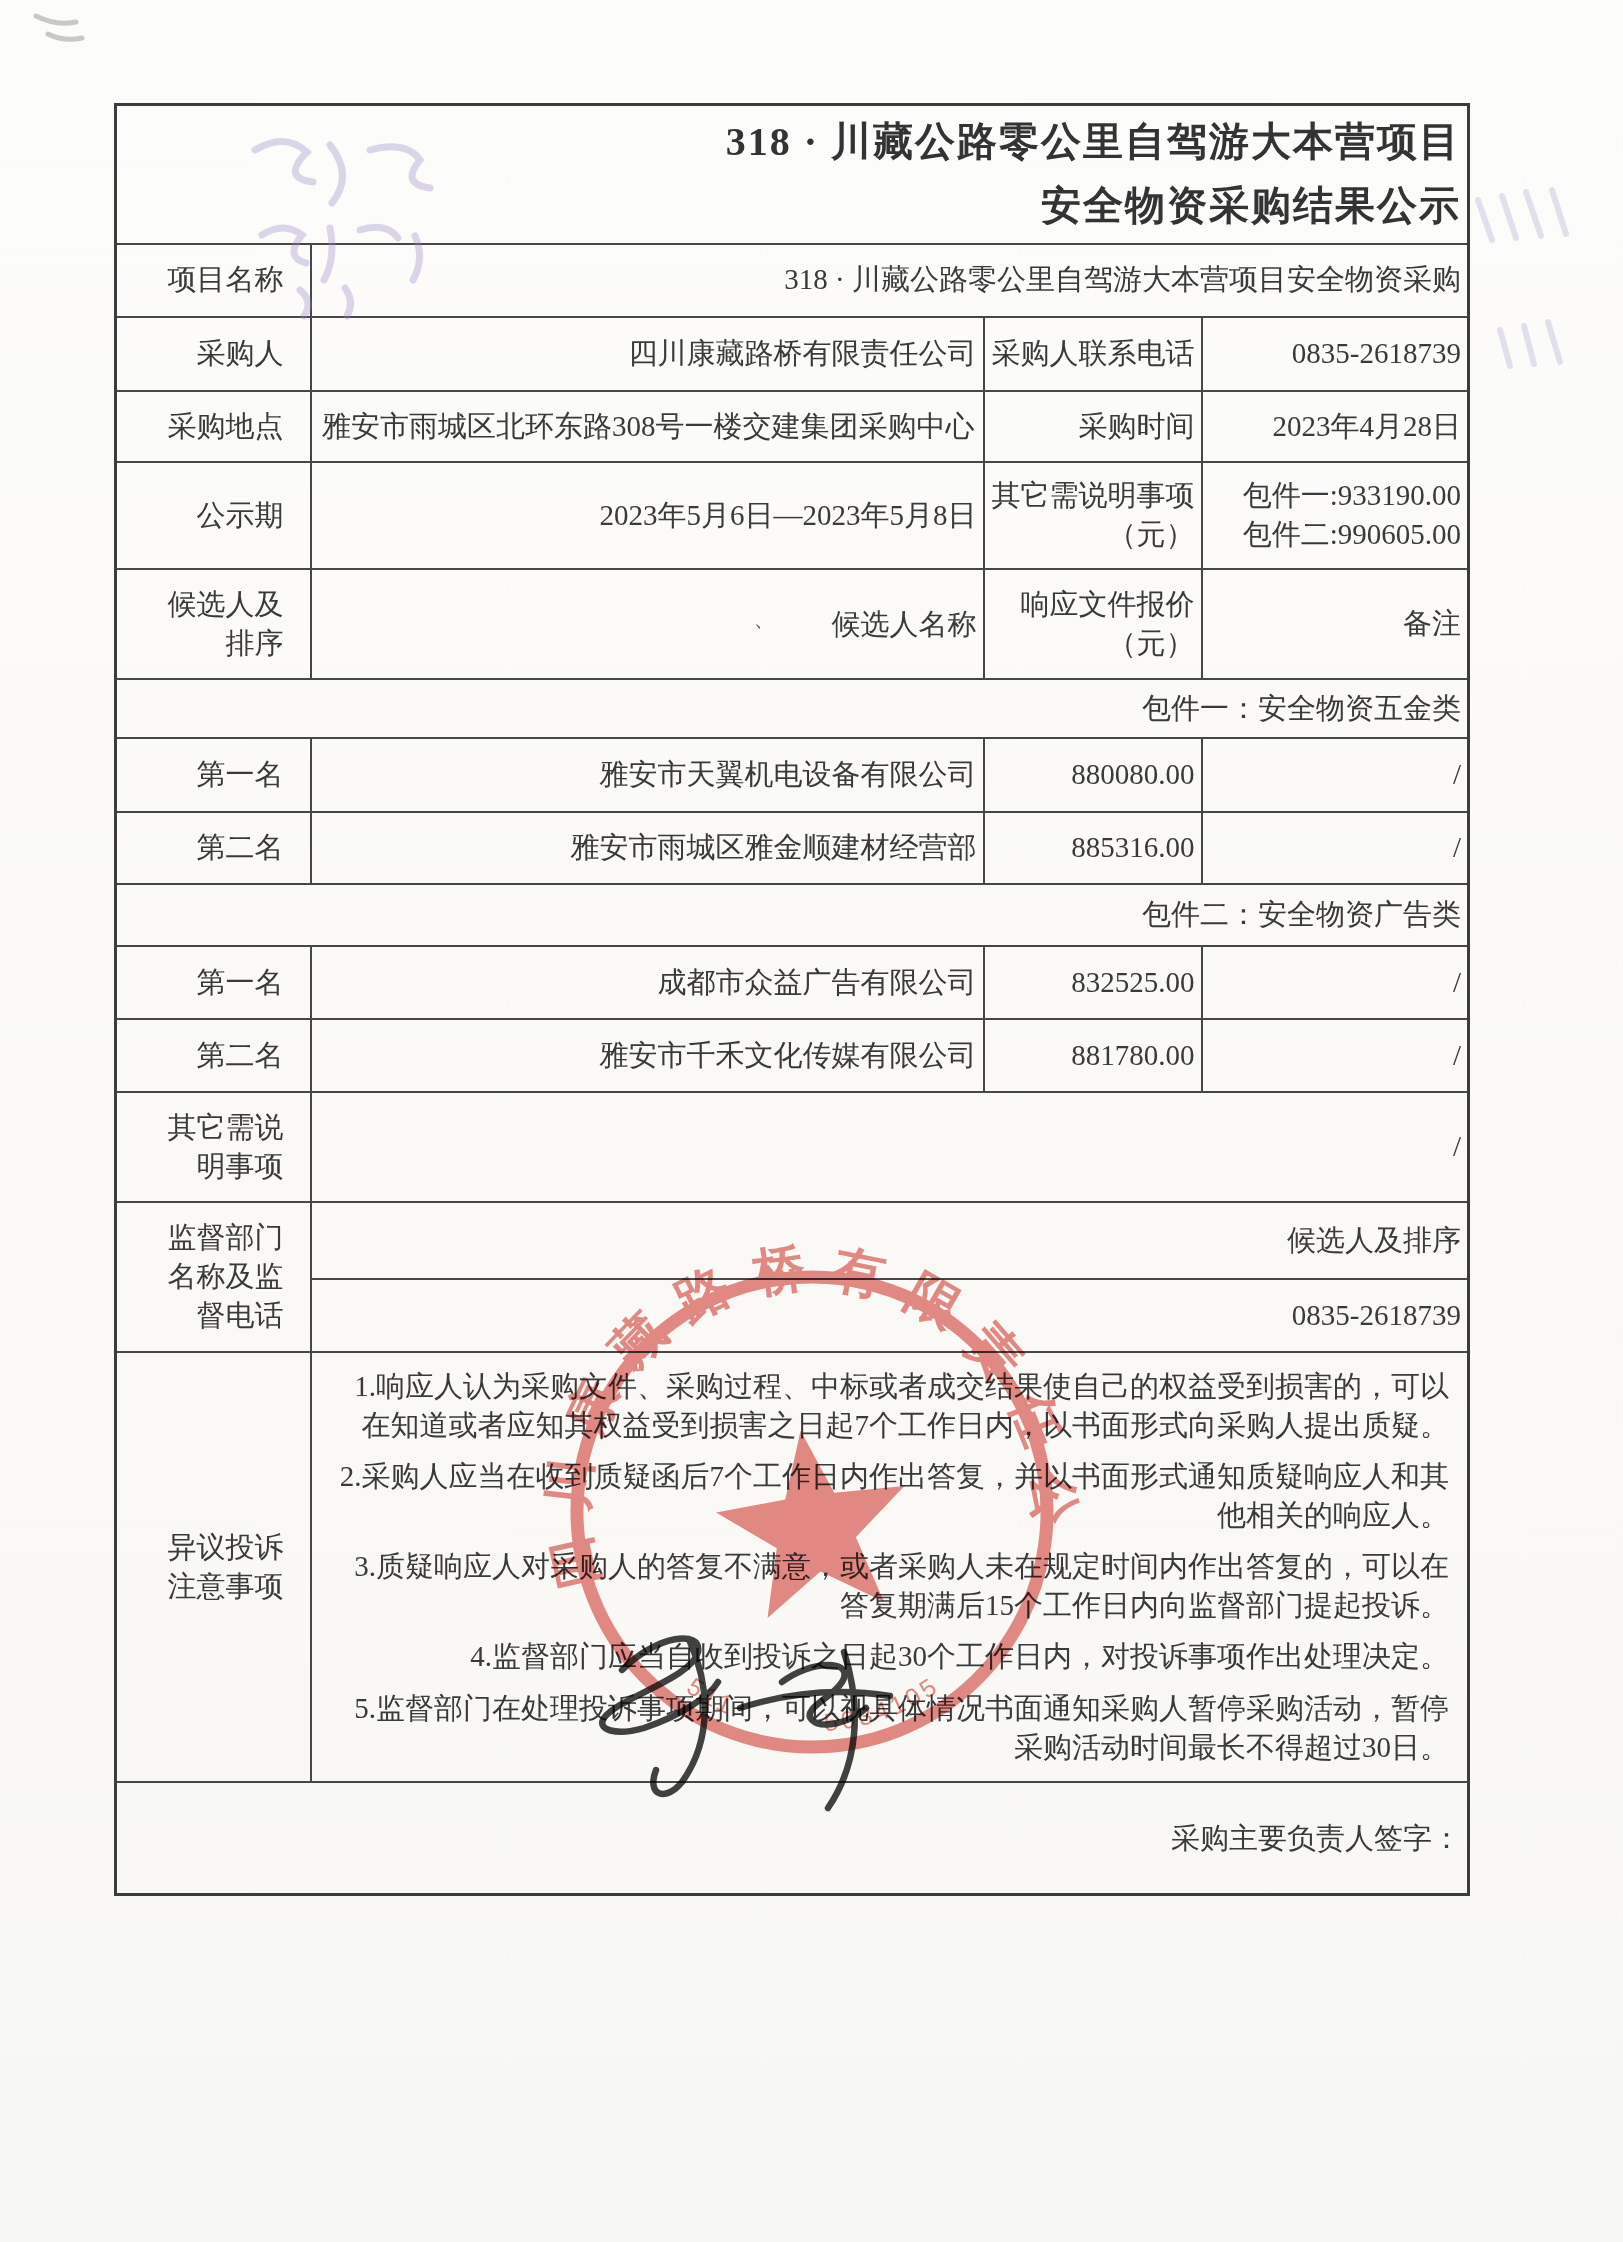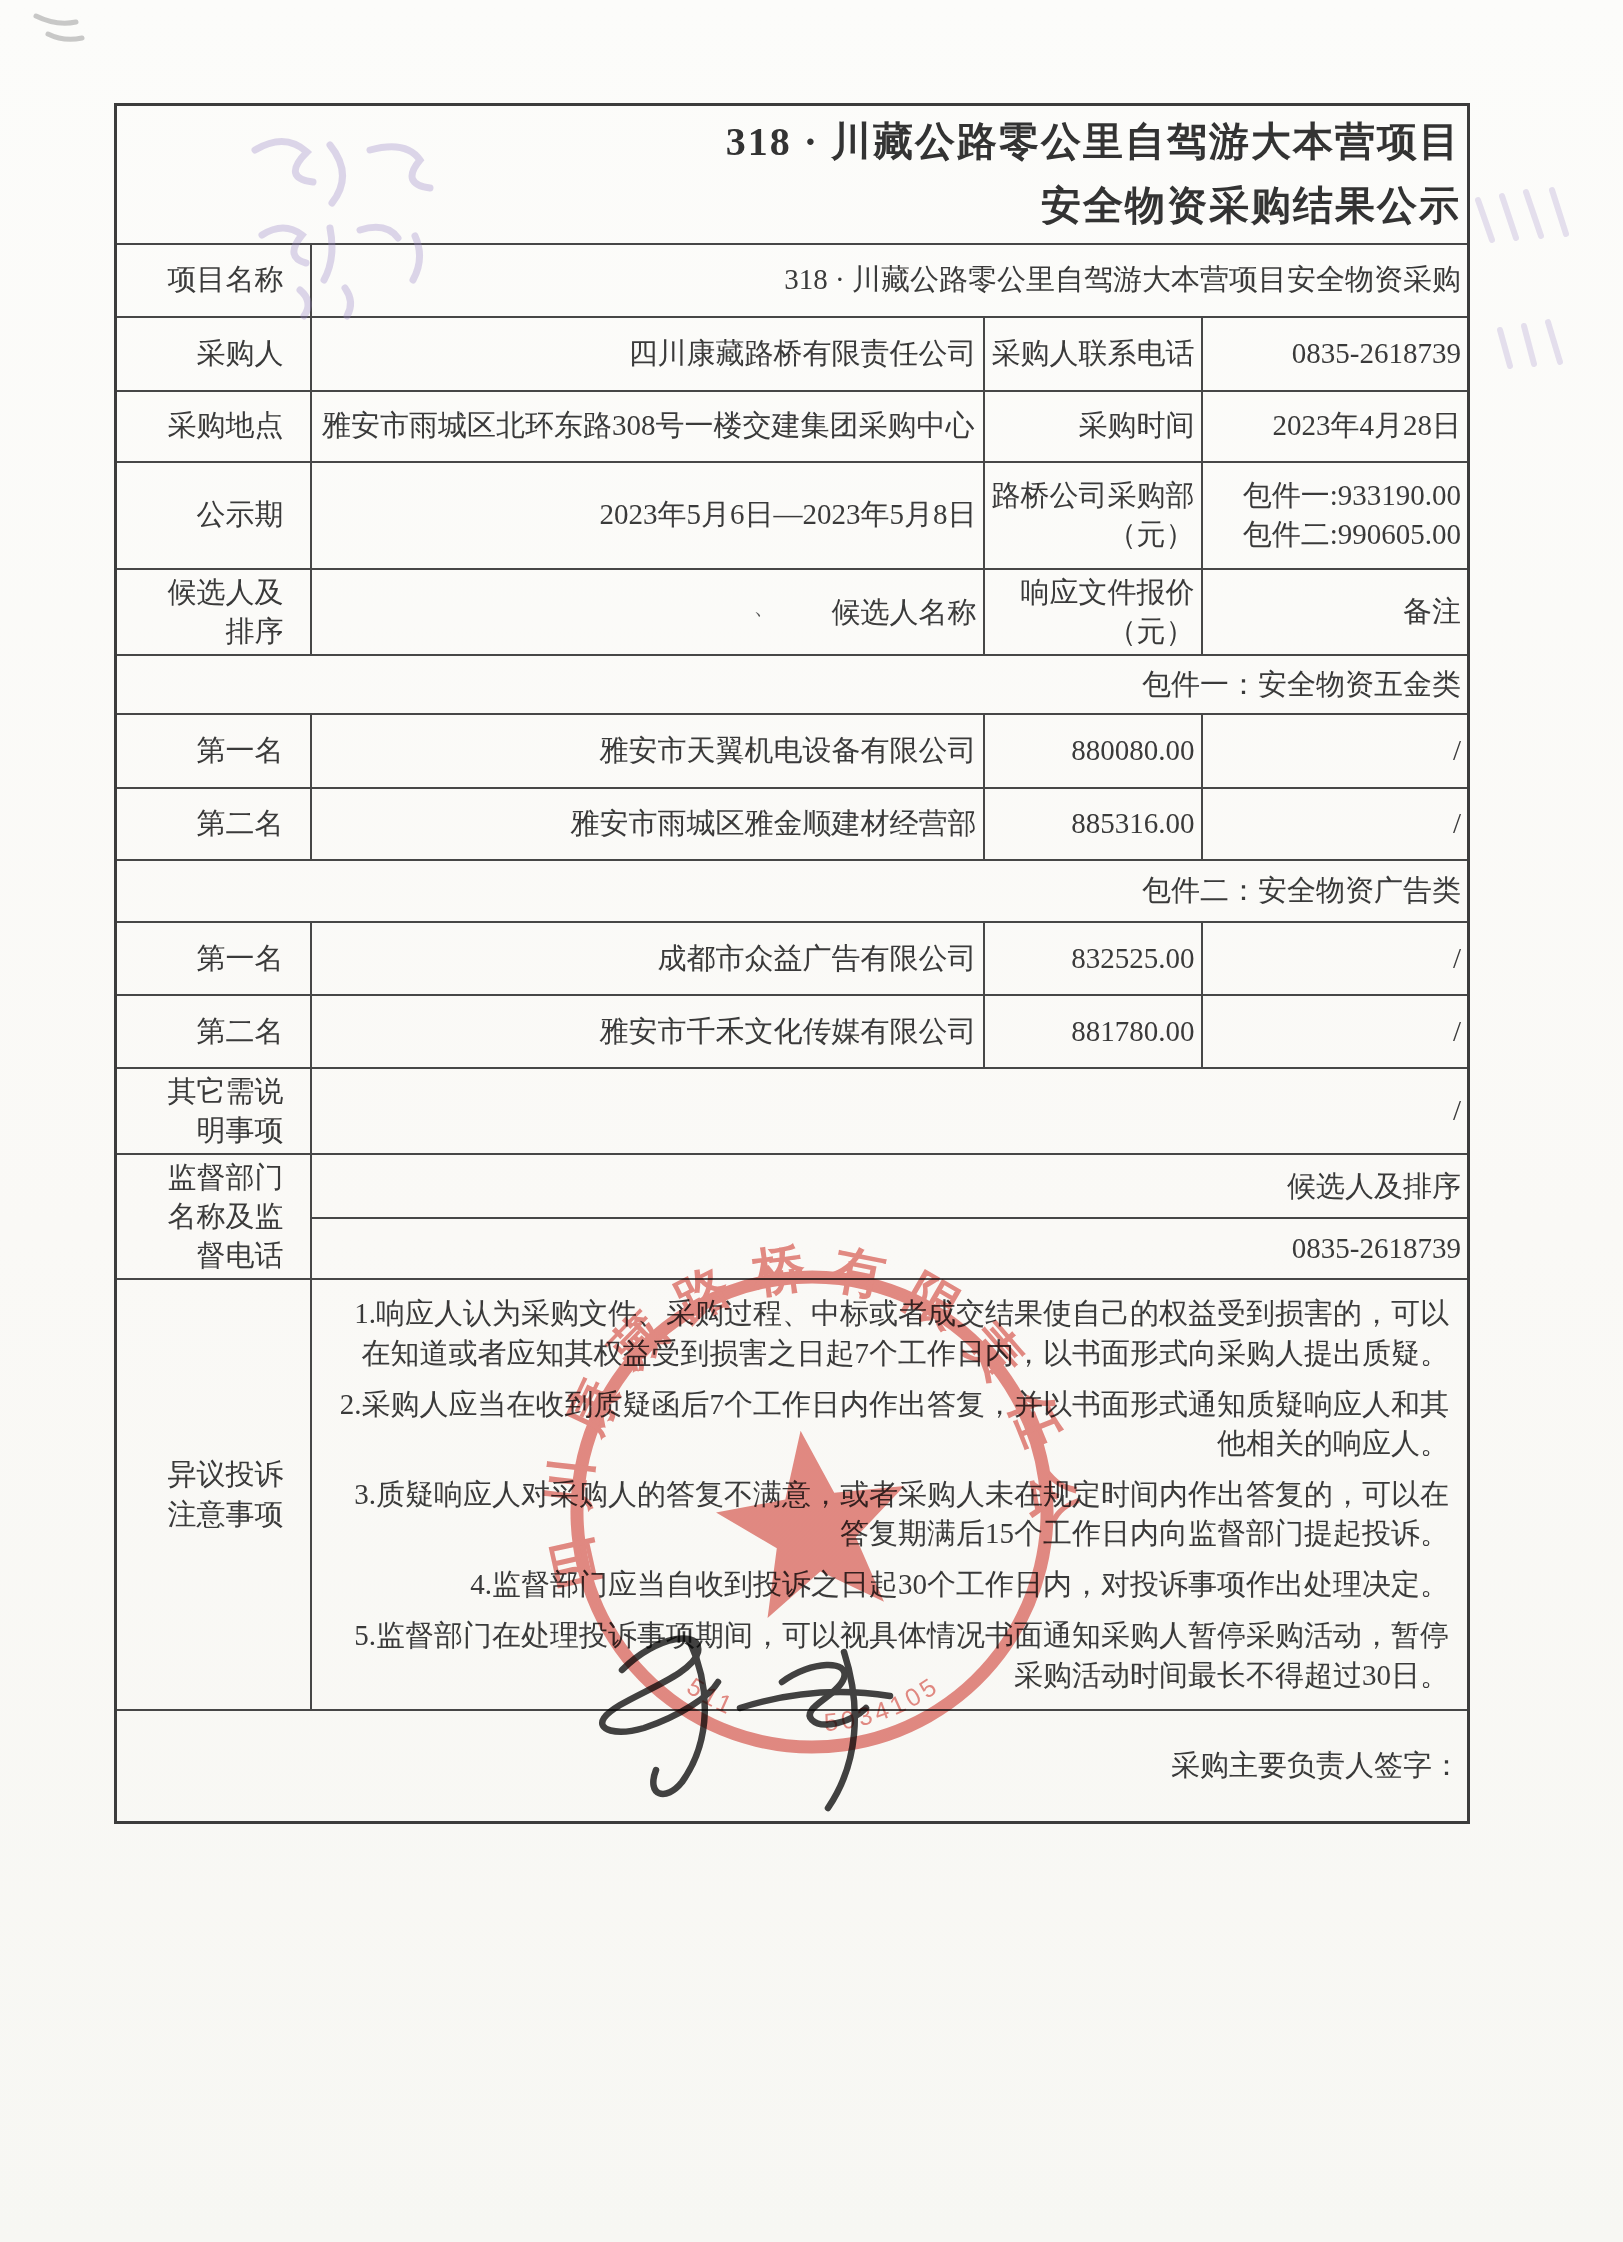--- a/index.html
+++ b/index.html
@@ -13,21 +13,21 @@
     position:absolute;left:114px;top:103px;width:1353px;
     border-collapse:collapse;table-layout:fixed;
     border:3px solid #3c3c3c;
   }
   .doc-table td{
     border:2px solid #474747;
     text-align:right;vertical-align:middle;
     font-size:29px;line-height:1.35;
     padding:2px 6px;overflow:hidden;
   }
-  td.label-cell{padding:3px 26px;}
+  td.label-cell{padding:15px 26px;}
   tr.title-row td{
     font-size:40px;font-weight:bold;line-height:1.6;letter-spacing:2px;color:#333;
   }
   .limit-value{text-align:left;padding-left:14px;line-height:1.6;}
   .dispute-text{
     text-align:left;vertical-align:middle;padding:10px 16px;line-height:1.5;
   }
   .dispute-text .item{margin:12px;}
   .sign-cell{text-align:left;padding:8px 6px 8px 30px;font-size:31px;vertical-align:middle;}
   .stamp-svg{
@@ -75,21 +75,21 @@
   <tr style="height:71px">
     <td class="label-cell">采购地点</td>
     <td style="padding:2px 8px">雅安市雨城区北环东路308号一楼交建集团采购中心</td>
     <td>采购时间</td>
     <td>2023年4月28日</td>
   </tr>
 
   <tr style="height:107px">
     <td class="label-cell">公示期</td>
     <td>2023年5月6日—2023年5月8日</td>
-    <td>路桥公司采购部（元）</td>
+    <td>其它需说明事项（元）</td>
     <td class="limit-value">
       <div>包件一:933190.00</div>
       <div>包件二:990605.00</div>
     </td>
   </tr>
 
   <tr style="height:78px">
     <td class="label-cell">候选人及排序</td>
     <td>
       <span style="font-size:22px;color:#555;margin-right:56px;vertical-align:8px">、</span><span>候选人名称</span>

